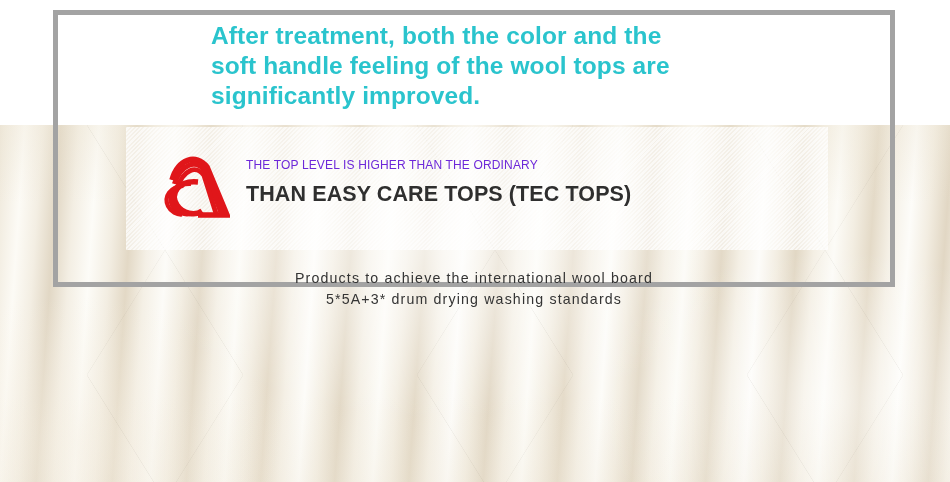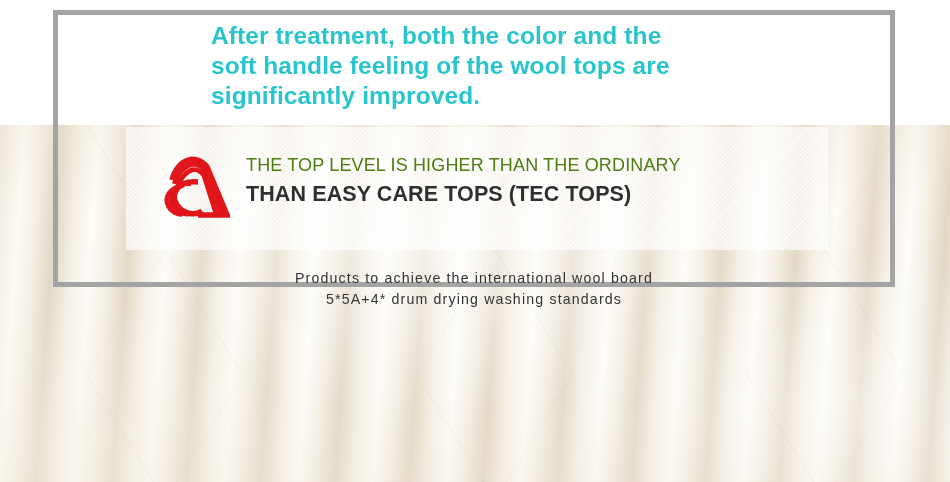--- a/index.html
+++ b/index.html
@@ -198,22 +198,22 @@
     width: 72px;
     height: 70px;
   }
   .tec-text {
     position: absolute;
     left: 88px;
     top: 3px;
     width: 520px;
   }
   .tec-line-1 {
-    color: #4d7c0f;
-    font-size: 18px;
+    color: #6d28d9;
+    font-size: 12px;
     font-weight: normal;
     line-height: 25px;
     letter-spacing: 0.15px;
     white-space: nowrap;
   }
   .tec-line-2 {
     color: #2f2f2f;
     font-size: 21.5px;
     font-weight: bold;
     line-height: 28px;
@@ -275,15 +275,15 @@
     </div>
 
     <div class="tec-text">
       <div class="tec-line-1">THE TOP LEVEL IS HIGHER THAN THE ORDINARY</div>
       <div class="tec-line-2">THAN EASY CARE TOPS (TEC TOPS)</div>
     </div>
 
   </div>
 
   <div class="caption">Products to achieve the international wool board
-5*5A+4* drum drying washing standards</div>
+5*5A+3* drum drying washing standards</div>
 
 </div>
 
 </body></html>

